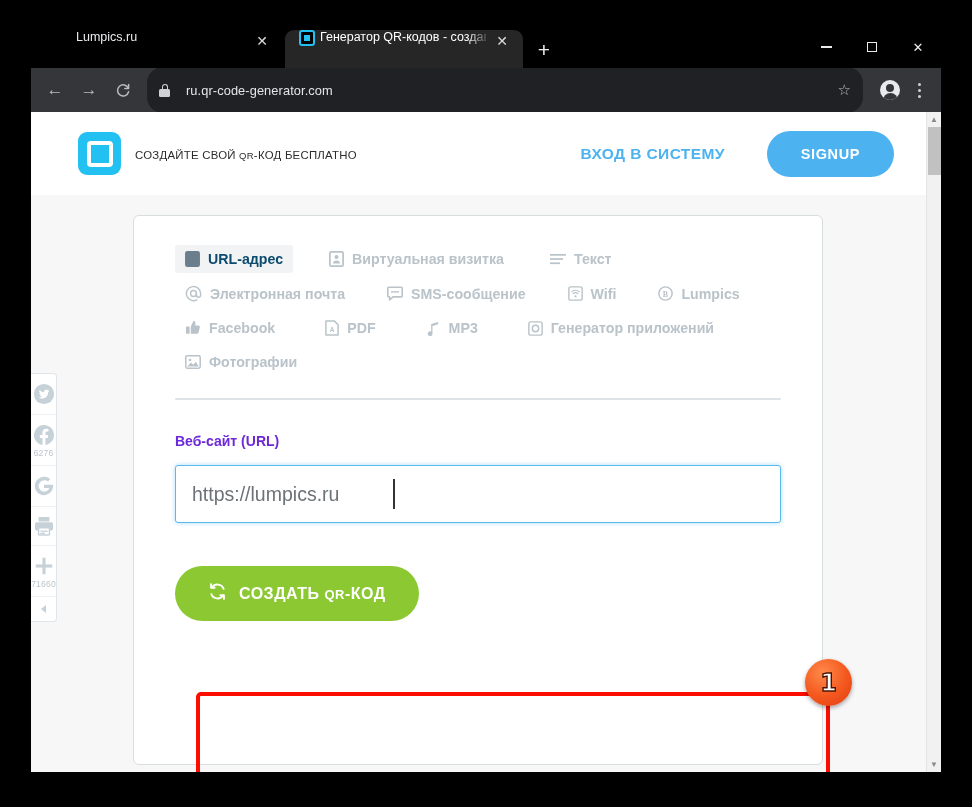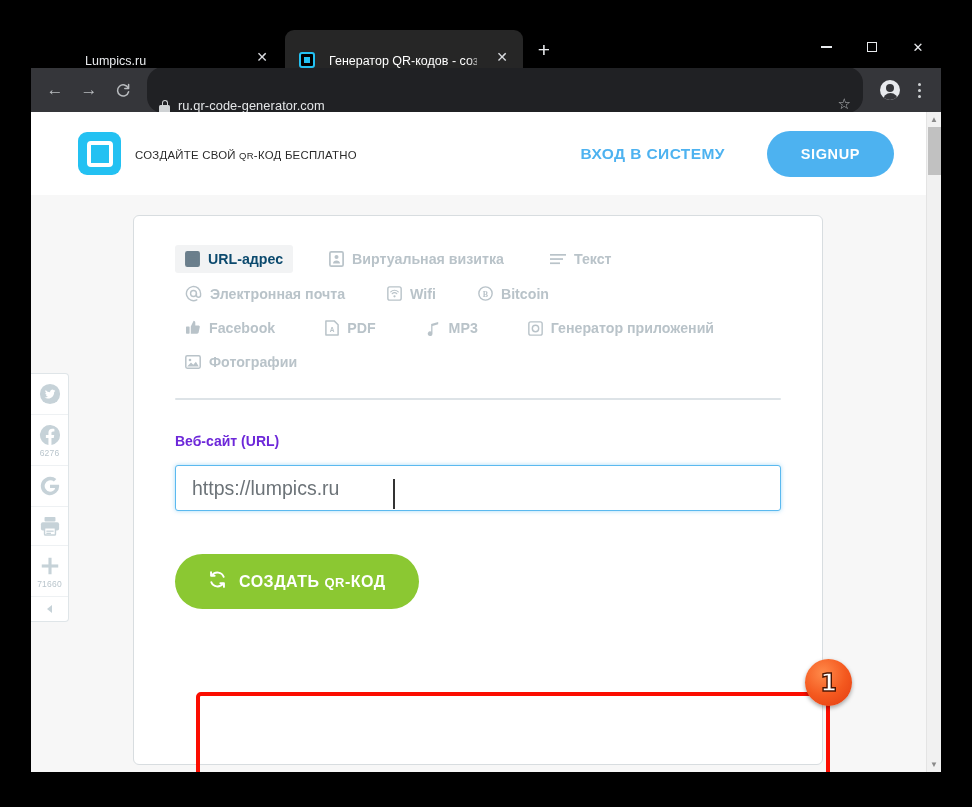--- a/index.html
+++ b/index.html
@@ -17,21 +17,21 @@
     width: 910px; height: 746px;
     background: #000; overflow: hidden;
   }
 
   
   .tabstrip {
     position: relative; height: 42px; background: #000;
   }
   .tab {
     position: absolute; top: 4px; height: 38px;
-    display: flex; align-items: flex-end; gap: 14px;
+    display: flex; align-items: flex-start; gap: 5px;
     padding: 0 10px 0 14px;
     border-radius: 9px 9px 0 0;
     font-size: 12.5px; color: #e8eaed;
     white-space: nowrap; overflow: hidden;
   }
   .tab.inactive { left: 10px; width: 242px; background: #000; }
   .tab.active   { left: 254px; width: 238px; background: #262626; }
   .tab-favicon { width: 16px; height: 16px; flex: 0 0 16px; position: relative; }
   .fav-orange {
     width: 15px; height: 15px; border-radius: 50%;
@@ -71,21 +71,21 @@
     height: 44px; background: #35363a;
     display: flex; align-items: center; padding: 0 8px; gap: 2px;
   }
   .navbtn {
     width: 32px; height: 32px; display: flex; align-items: center; justify-content: center;
     color: #b9bcbf; font-size: 17px; border-radius: 50%;
   }
   .omnibox {
     flex: 1; height: 46px; margin: 0 8px 0 6px;
     background: #202124; border-radius: 16px;
-    display: flex; align-items: flex-end; padding: 0 12px; gap: 8px;
+    display: flex; align-items: center; padding: 0 12px; gap: 16px;
   }
   .lock { width: 11px; height: 13px; position: relative; flex: 0 0 11px; }
   .lock .body { position: absolute; bottom: 0; width: 11px; height: 8px; background: #cfd2d4; border-radius: 1.5px; }
   .lock .shackle { position: absolute; top: 0; left: 2.5px; width: 6px; height: 6px;
     border: 1.6px solid #cfd2d4; border-bottom: none; border-radius: 3px 3px 0 0; }
   .url { font-size: 12.8px; color: #e4e6e8; letter-spacing: .1px; }
   .star { color: #b9bcbf; font-size: 15px; }
   .avatar-btn {
     width: 20px; height: 20px; border-radius: 50%; background: #e8eaed;
     position: relative; overflow: hidden; flex: 0 0 20px; margin: 0 7px;
@@ -133,21 +133,21 @@
   .signup-btn {
     background: #4db2f0; color: #fff; font-size: 14.5px; font-weight: bold;
     padding: 15px 34px; border-radius: 26px; letter-spacing: .6px; border: none;
   }
 
   
   .page-body { position: relative; background: #f7f7f7; height: 577px; }
 
   
   .socialbar {
-    position: absolute; left: 0; top: 178px; width: 38px;
+    position: absolute; left: 0; top: 178px; width: 26px;
     background: #fff; border: 1px solid #dfe5e8; border-left: none;
     border-radius: 0 4px 4px 0;
   }
   .soc {
     display: flex; flex-direction: column; align-items: center; justify-content: center;
     padding: 9px 0 7px; border-bottom: 1px solid #eef1f3; color: #c6d2d8;
   }
   .soc:last-child { border-bottom: none; padding: 6px 0; }
   .soc .count { font-size: 8.5px; color: #b9c5cc; margin-top: 2px; letter-spacing: .2px; }
   .soc svg { display: block; }
@@ -170,21 +170,21 @@
   .divider { height: 2px; background: #dde3e7; margin: 22px 41px 0 41px; border-radius: 1px; }
 
   .field-label {
     margin: 33px 0 0 41px; font-size: 14px; color: #6d28d9;
   }
   .field-label b { font-weight: bold; }
   .field-label span { font-weight: bold; }
 
   .input-outer { position: relative; margin: 16px 41px 0 41px; }
   .url-input {
-    width: 100%; height: 46px; border: 1px solid #5bb9ef; border-radius: 3px;
+    width: 100%; height: 58px; border: 1px solid #5bb9ef; border-radius: 3px;
     box-shadow: 0 0 4px rgba(91,185,239,.55);
     font-size: 19.5px; color: #6c7378; padding: 0 16px;
     font-family: "Liberation Sans", sans-serif; outline: none; background: #fff;
   }
   .caret {
     position: absolute; left: 218px; top: 14px; width: 1.5px; height: 30px; background: #333;
   }
 
   .btn-wrap { margin: 43px 0 0 41px; }
   .gen-btn {
@@ -398,36 +398,45 @@
                 <span class="ic">
                   <svg width="17" height="17" viewBox="0 0 18 18" fill="none">
                     <circle cx="9" cy="9" r="3.1" stroke="#b9c3c9" stroke-width="1.5"></circle>
                     <path d="M12.1 9v1.8a2.2 2.2 0 0 0 4.4 0V9A7.5 7.5 0 1 0 12.5 15.7" stroke="#b9c3c9" stroke-width="1.5" stroke-linecap="round"></path>
                   </svg>
                 </span>
                 <span>Электронная почта</span>
               </div>
               <div class="ctab" style="margin-left:22px">
                 <span class="ic">
+                  <svg width="16" height="15" viewBox="0 0 16 15" fill="none">
+                    <path d="M1.8 1.3h12.4a1 1 0 0 1 1 1v7.6a1 1 0 0 1-1 1H6l-3.4 3v-3h-.8a1 1 0 0 1-1-1V2.3a1 1 0 0 1 1-1z" stroke="#b9c3c9" stroke-width="1.6" stroke-linejoin="round"></path>
+                    <rect x="4" y="5.2" width="8" height="1.4" fill="#b9c3c9"></rect>
+                  </svg>
+                </span>
+                <span>SMS-сообщение</span>
+              </div>
+              <div class="ctab" style="margin-left:22px">
+                <span class="ic">
                   <svg width="15" height="15" viewBox="0 0 16 16" fill="none">
                     <rect x=".9" y=".9" width="14.2" height="14.2" rx="2" stroke="#b9c3c9" stroke-width="1.5"></rect>
                     <path d="M4 6.2a5.6 5.6 0 0 1 8 0M5.6 8.2a3.3 3.3 0 0 1 4.8 0" stroke="#b9c3c9" stroke-width="1.3" stroke-linecap="round"></path>
                     <circle cx="8" cy="11" r="1.2" fill="#b9c3c9"></circle>
                   </svg>
                 </span>
                 <span>Wifi</span>
               </div>
               <div class="ctab" style="margin-left:22px">
                 <span class="ic">
                   <svg width="15" height="15" viewBox="0 0 16 16" fill="none">
                     <circle cx="8" cy="8" r="7.1" stroke="#b9c3c9" stroke-width="1.5"></circle>
                     <text x="8" y="11.4" text-anchor="middle" font-size="8.5" font-family="Liberation Serif, serif" font-weight="bold" fill="#b9c3c9">B</text>
                   </svg>
                 </span>
-                <span>Bitcoin</span>
+                <span>Lumpics</span>
               </div>
             </div>
 
             <div class="tabrow">
               <div class="ctab">
                 <span class="ic">
                   <svg width="16" height="16" viewBox="0 0 16 16" fill="#b9c3c9">
                     <path d="M5.8 6.6 8.6.7c.9 0 1.7.8 1.7 1.8v3h3.3c.8 0 1.4.8 1.2 1.6l-1.2 5.4c-.2.7-.8 1.2-1.5 1.2H5.8z"></path>
                     <rect x="1" y="6.4" width="3.6" height="7.3" rx=".7"></rect>
                   </svg>

